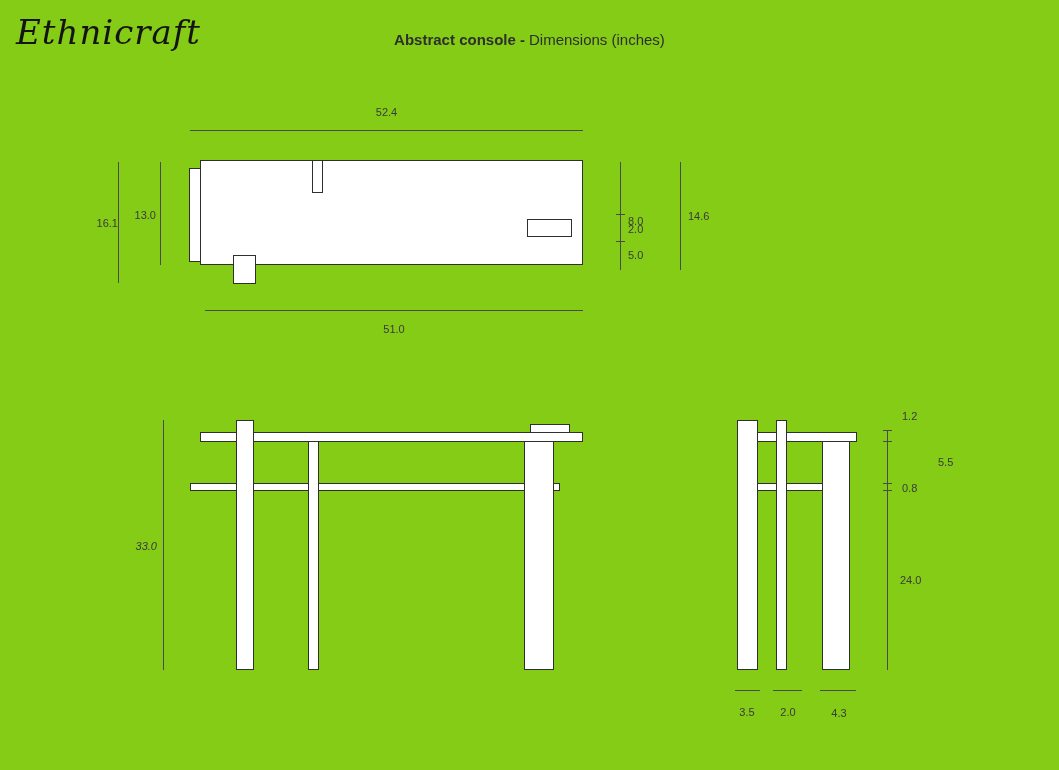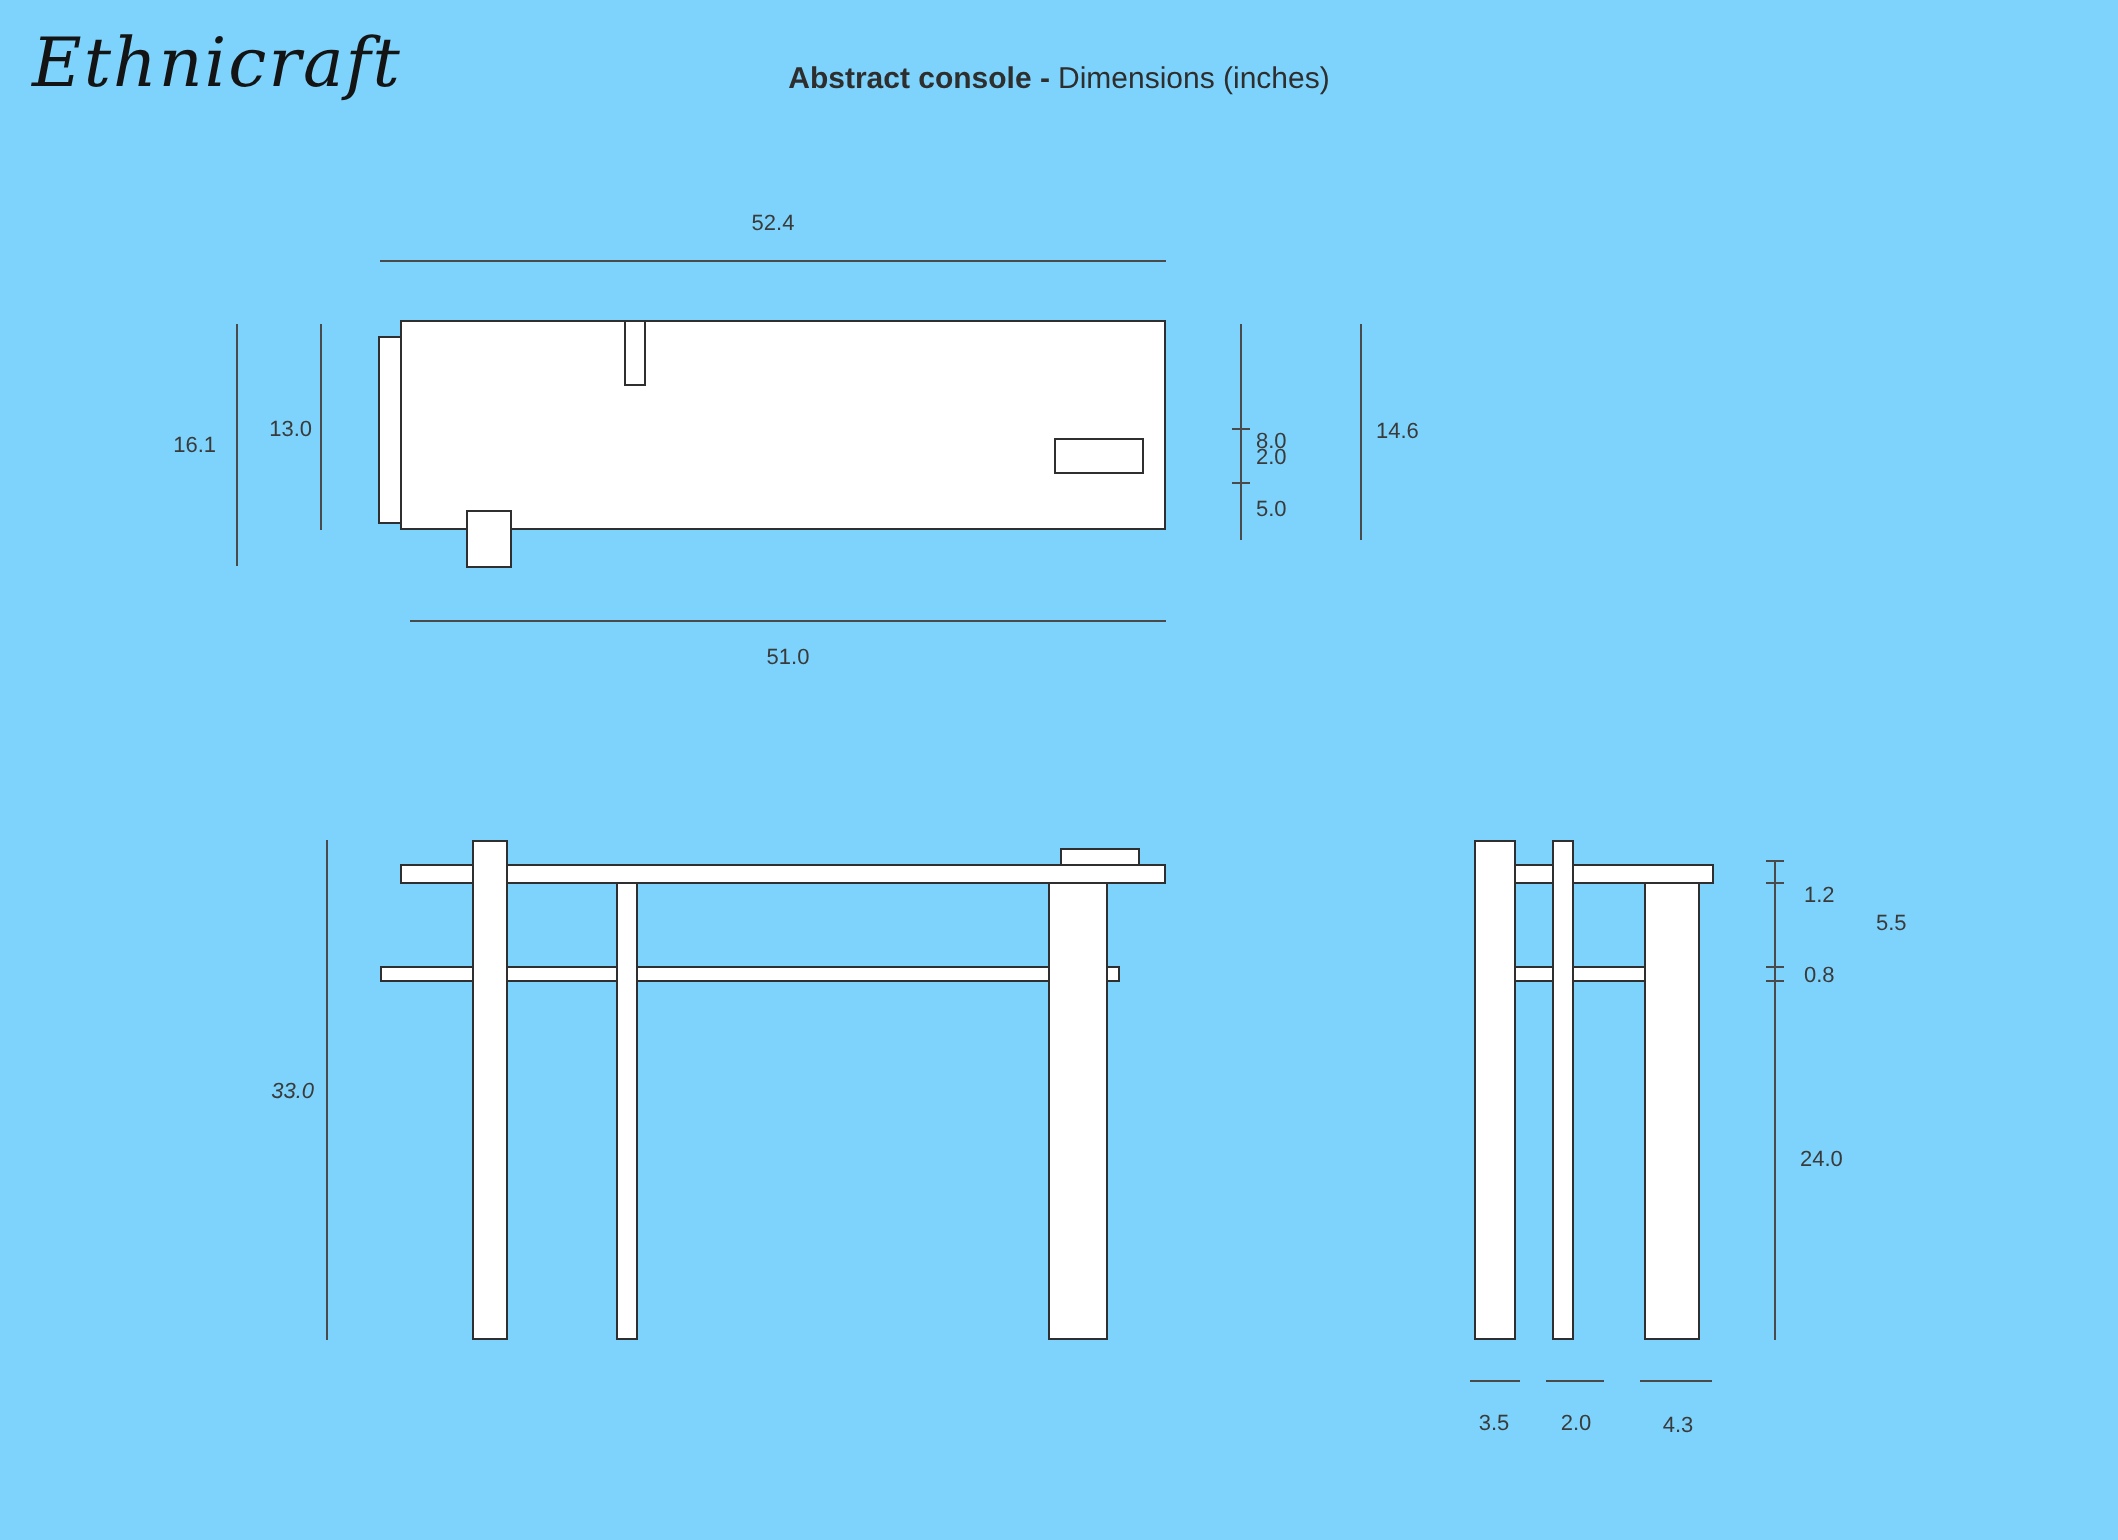--- a/index.html
+++ b/index.html
@@ -1,21 +1,21 @@
 <!DOCTYPE html>
 <html><head>
 <meta charset="utf-8">
 <style>
   * { margin: 0; padding: 0; box-sizing: border-box; }
   html, body { background: #ffffff; }
   .canvas {
     position: relative;
     width: 1059px;
     height: 770px;
-    background: #7dd3fc;
+    background: #84cc16;
     font-family: "Liberation Sans", sans-serif;
     color: #333333;
     overflow: hidden;
   }
   .logo {
     position: absolute;
     left: 16px;
     top: 12px;
     font-family: "DejaVu Serif", serif;
     font-style: italic;
@@ -64,21 +64,21 @@
   <div class="hline" style="left:190px; top:130px; width:393px;"></div>
   <div class="dim center" style="left:190px; top:104px; width:393px;">52.4</div>
 
   <div class="rect" style="left:200px; top:160px; width:383px; height:105px;"></div>
   <div class="rect" style="left:189px; top:168px; width:12px; height:94px;"></div>
   <div class="rect" style="left:312px; top:160px; width:11px; height:33px;"></div>
   <div class="rect" style="left:233px; top:255px; width:23px; height:29px;"></div>
   <div class="rect" style="left:527px; top:219px; width:45px; height:18px;"></div>
 
   <div class="vline" style="left:118px; top:162px; height:121px;"></div>
-  <div class="dim right" style="left:70px; top:215px; width:38px;">16.1</div>
+  <div class="dim right" style="left:80px; top:215px; width:38px;">16.1</div>
   <div class="vline" style="left:160px; top:162px; height:103px;"></div>
   <div class="dim right" style="left:120px; top:207px; width:36px;">13.0</div>
 
   <div class="vline" style="left:620px; top:162px; height:108px;"></div>
   <div class="tick" style="left:616px; top:214px;"></div>
   <div class="tick" style="left:616px; top:241px;"></div>
   <div class="dim" style="left:628px; top:181px;margin-top:32px;">8.0</div>
   <div class="dim" style="left:628px; top:221px;">2.0</div>
   <div class="dim" style="left:628px; top:247px;">5.0</div>
 
@@ -102,21 +102,21 @@
   <div class="rect" style="left:748px; top:483px; width:102px; height:8px;"></div>
   <div class="rect" style="left:737px; top:420px; width:21px; height:250px;"></div>
   <div class="rect" style="left:776px; top:420px; width:11px; height:250px;"></div>
   <div class="rect" style="left:822px; top:441px; width:28px; height:229px;"></div>
 
   <div class="vline" style="left:887px; top:430px; height:240px;"></div>
   <div class="tick" style="left:883px; top:430px;"></div>
   <div class="tick" style="left:883px; top:441px;"></div>
   <div class="tick" style="left:883px; top:483px;"></div>
   <div class="tick" style="left:883px; top:490px;"></div>
-  <div class="dim" style="left:902px; top:440px;">1.2</div>
+  <div class="dim" style="left:902px; top:408px;">1.2</div>
   <div class="dim" style="left:902px; top:454px;margin-left:36px;">5.5</div>
   <div class="dim" style="left:902px; top:480px;">0.8</div>
   <div class="dim" style="left:900px; top:572px;">24.0</div>
 
   <div class="hline" style="left:735px; top:690px; width:25px;"></div>
   <div class="dim center" style="left:722px; top:704px; width:50px;">3.5</div>
   <div class="hline" style="left:773px; top:690px; width:29px;"></div>
   <div class="dim center" style="left:763px; top:704px; width:50px;">2.0</div>
   <div class="hline" style="left:820px; top:690px; width:36px;"></div>
   <div class="dim center" style="left:814px; top:705px; width:50px;">4.3</div>

